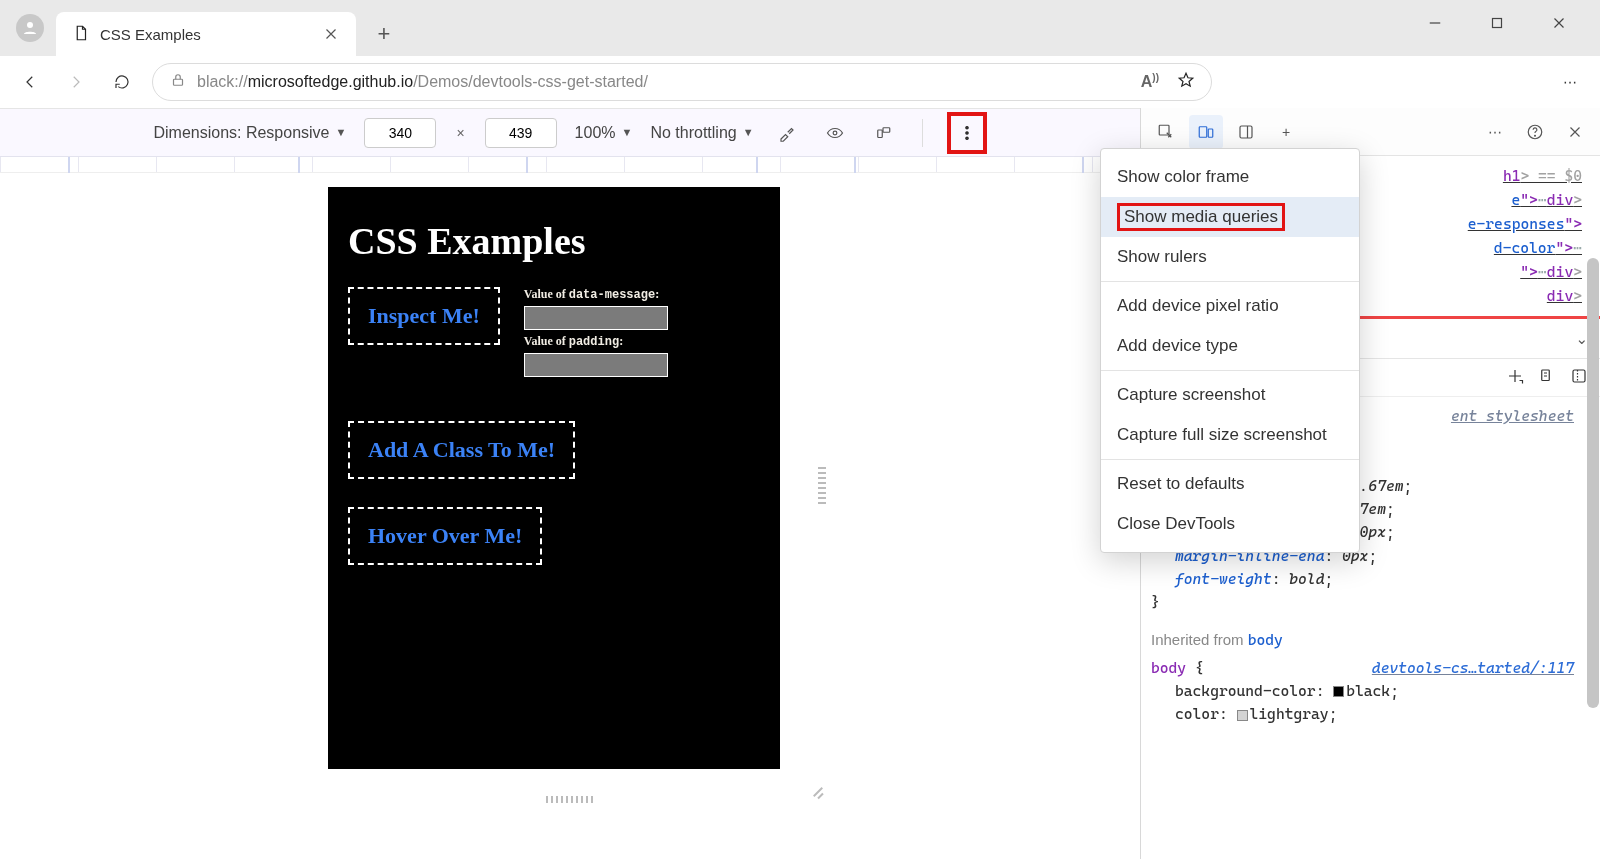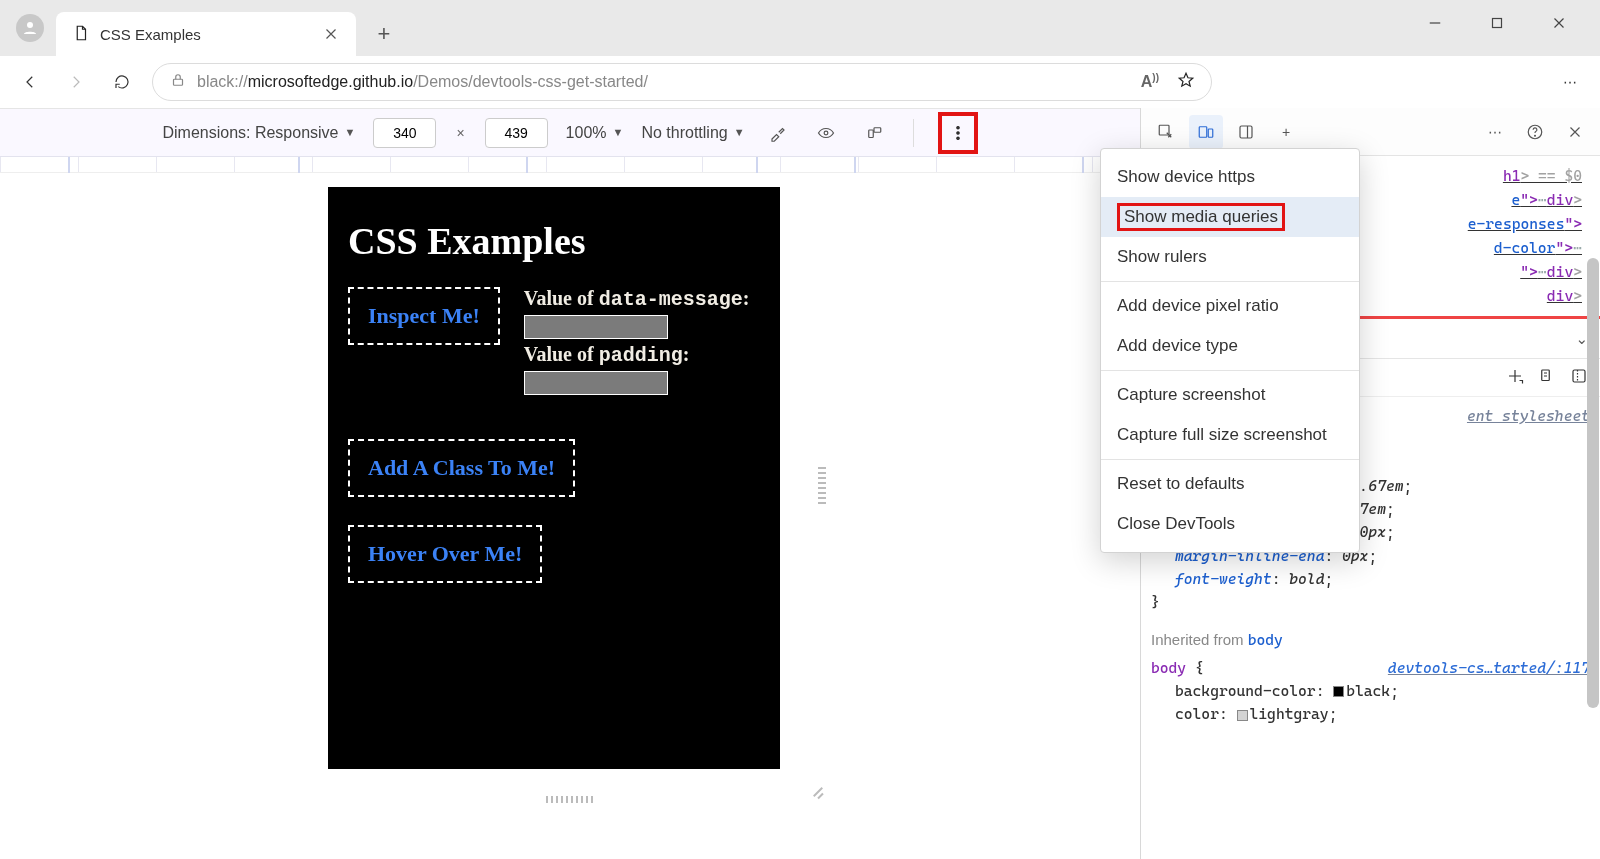--- a/index.html
+++ b/index.html
@@ -28,38 +28,38 @@
 .addr-right { margin-left:auto; display:flex; align-items:center; gap:18px; }
 .addr-actions { margin-left:auto; display:flex; align-items:center; gap:14px; color:#555; }
 
 
 .lower { flex:1; display:flex; min-height:0; }
 
 
 .viewport-col { flex:1; display:flex; flex-direction:column; min-width:0; border-top:1px solid #e5e5e5; }
 .device-toolbar { height:48px; background:#faf8ff; display:flex; align-items:center; justify-content:center; gap:18px; border-bottom:1px solid #e3e3ee; }
 .dim-label { font-size:16px; color:#444; display:flex; align-items:center; gap:4px; }
-.dim-input { width:63px; height:30px; background:#fff; border:1px solid #ccc; border-radius:4px; text-align:center; font-size:14px; }
+.dim-input { width:72px; height:30px; background:#fff; border:1px solid #ccc; border-radius:4px; text-align:center; font-size:14px; }
 .dim-x { color:#666; margin:0 2px; }
 .device-toolbar .tool-btn { width:30px; height:30px; display:flex; align-items:center; justify-content:center; color:#555; cursor:pointer; }
 .device-toolbar .sep { width:1px; height:28px; background:#ddd; margin:0 6px; }
 .kebab-highlight { border:4px solid #e21414; width:40px; height:42px; display:flex; align-items:center; justify-content:center; }
 
 
 .canvas { flex:1; display:flex; align-items:flex-start; justify-content:center; background:#fff; position:relative; padding-top:6px; overflow:hidden; }
 .ruler { position:absolute; top:0; left:0; right:0; height:16px; background:#fff; border-bottom:1px solid #eee; background-image:
  repeating-linear-gradient(to right, #e7e7f1 0 1px, transparent 1px 78px); }
 .ruler .bp { position:absolute; top:0; width:2px; height:16px; background:#cfd6f0; }
 .device-frame { margin-top:24px; width:484px; height:600px; position:relative; }
 .device-viewport { width:452px; height:582px; background:#000; padding:24px 20px; overflow:hidden; color:#fff; font-family: Georgia, "Times New Roman", serif; }
 .device-viewport h1 { font-size:38px; margin:8px 0 24px 0; font-weight:bold; }
 .demo-row1 { display:flex; gap:24px; align-items:flex-start; }
 .dashed-box { border:2px dashed #fff; padding:14px 18px; font-weight:bold; color:#3b82f6; font-size:22px; }
 .val-col { display:flex; flex-direction:column; gap:4px; font-weight:bold; color:#f0ece3; }
-.val-label { font-size:20px; }
+.val-label { font-size:12px; }
 .code { font-family: "Courier New", monospace; }
 .val-input { width:144px; height:24px; background:#7b7b7b; border:1px solid #fff; }
 .dashed-box.block { margin-top:28px; display:inline-block; }
 .resize-handle { position:absolute; right:0; top:50%; width:8px; height:40px; background: repeating-linear-gradient(#bbb 0 2px, transparent 2px 5px); transform:translate(14px,-50%); }
 .resize-horiz { position:absolute; left:50%; bottom:-16px; width:48px; height:7px; background: repeating-linear-gradient(to right,#bbb 0 2px, transparent 2px 5px); transform:translateX(-50%); }
 .resize-corner { position:absolute; right:-12px; bottom:-12px; width:14px; height:14px; }
 .resize-corner::before, .resize-corner::after { content:""; position:absolute; background:#bbb; }
 .resize-corner::before { right:0; bottom:6px; width:12px; height:2px; transform:rotate(-45deg); }
 .resize-corner::after { right:0; bottom:2px; width:7px; height:2px; transform:rotate(-45deg); }
 
@@ -69,21 +69,21 @@
 .dt-top .tool-btn { width:34px; height:34px; display:flex; align-items:center; justify-content:center; color:#555; cursor:pointer; border-radius:4px; }
 .dt-top .tool-btn.active { color:#2c6cd6; background:#eaf1fb; }
 .dt-top .right { margin-left:auto; display:flex; gap:6px; }
 .dt-body { flex:1; display:flex; flex-direction:column; font-family:"Cascadia Mono","Courier New",monospace; font-size:15px; color:#333; overflow:hidden; }
 .elements { padding:8px 10px; border-bottom:3px solid #ef4444; line-height:1.6; background:#fff;text-decoration:underline; }
 .tag-purple { color:#8a2bb3; }
 .tag-blue { color:#1c5fcf; }
 .gray { color:#a2a2a2; font-style:normal; }
 .twisty {color:#9aa;}
 .styles-hdr { height:40px; display:flex; align-items:center; padding:0 12px; border-bottom:1px solid #e5e5e5; color:#444; font-family:"Segoe UI",Arial,sans-serif; }
-.styles-body { flex:1; overflow:auto; padding:6px 10px 12px 10px; line-height:1.55; }
+.styles-body { flex:1; overflow:auto; padding:6px 26px 12px 10px; line-height:1.55; }
 .rule { margin:2px 0 8px 0; }
 .rule .src { float:right; color:#77839a; font-style:italic; text-decoration:underline; }
 .rule .sel { color:#8a2bb3; }
 .rule .prop { color:#1c5fcf; font-style:italic; }
 .rule .valv { color:#333; }
 .inherit { color:#888; font-family:"Segoe UI",Arial,sans-serif; padding:6px 0 2px 0; }
 .inherit .from-tag { color:#1c5fcf; font-family:"Cascadia Mono",monospace; font-style:normal;}
 .swatch { width:11px; height:11px; display:inline-block; border:1px solid #888; vertical-align:middle; margin-right:2px; }
 .scrollbar-v { position:absolute; right:0; top:150px; bottom:6px; width:14px; background:transparent; }
 .scrollbar-v .thumb { position:absolute; right:1px; top:0; width:12px; height:450px; background:#c5c5c5; border-radius:6px; }
@@ -344,21 +344,21 @@
           </div>
       </div>
 
       <div class="scrollbar-v">
           <div class="thumb"></div>
         </div>
     </div>
   </div>
 
   <div class="context-menu" id="context-menu">
-      <div class="item">Show device https</div>
+      <div class="item">Show color frame</div>
       <div class="item highlight">
         <span class="hl-box">Show media queries</span>
       </div>
       <div class="item">Show rulers</div>
       <hr>
       <div class="item">Add device pixel ratio</div>
       <div class="item">Add device type</div>
       <hr>
       <div class="item">Capture screenshot</div>
       <div class="item">Capture full size screenshot</div>

